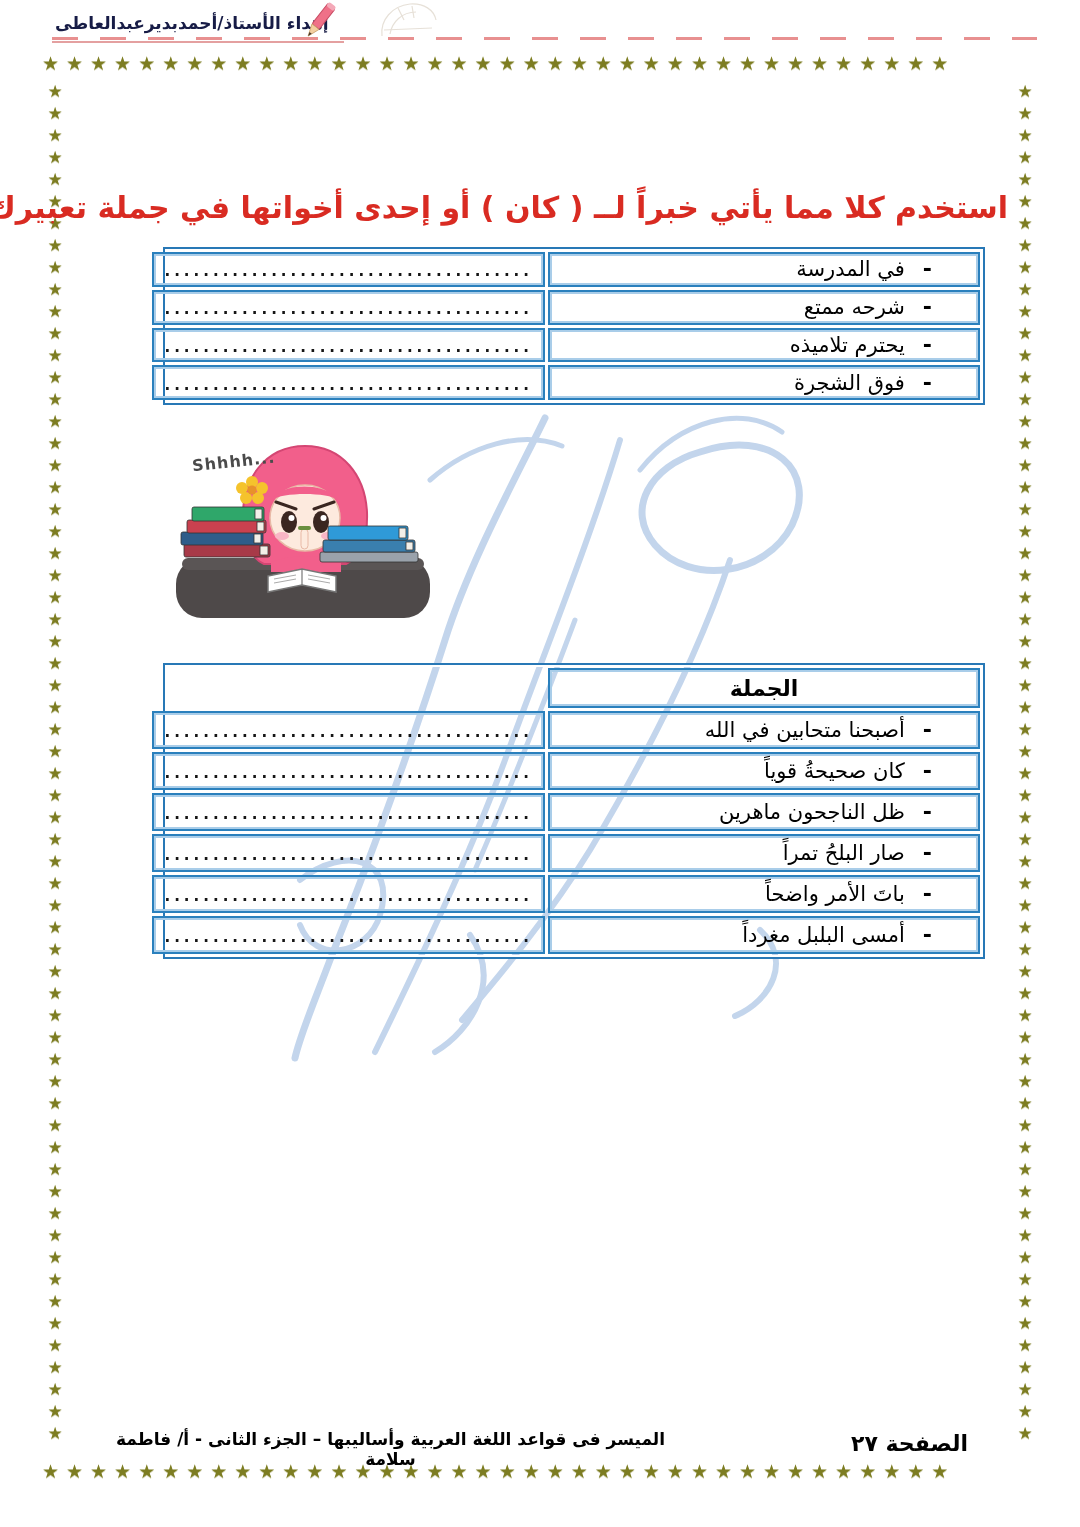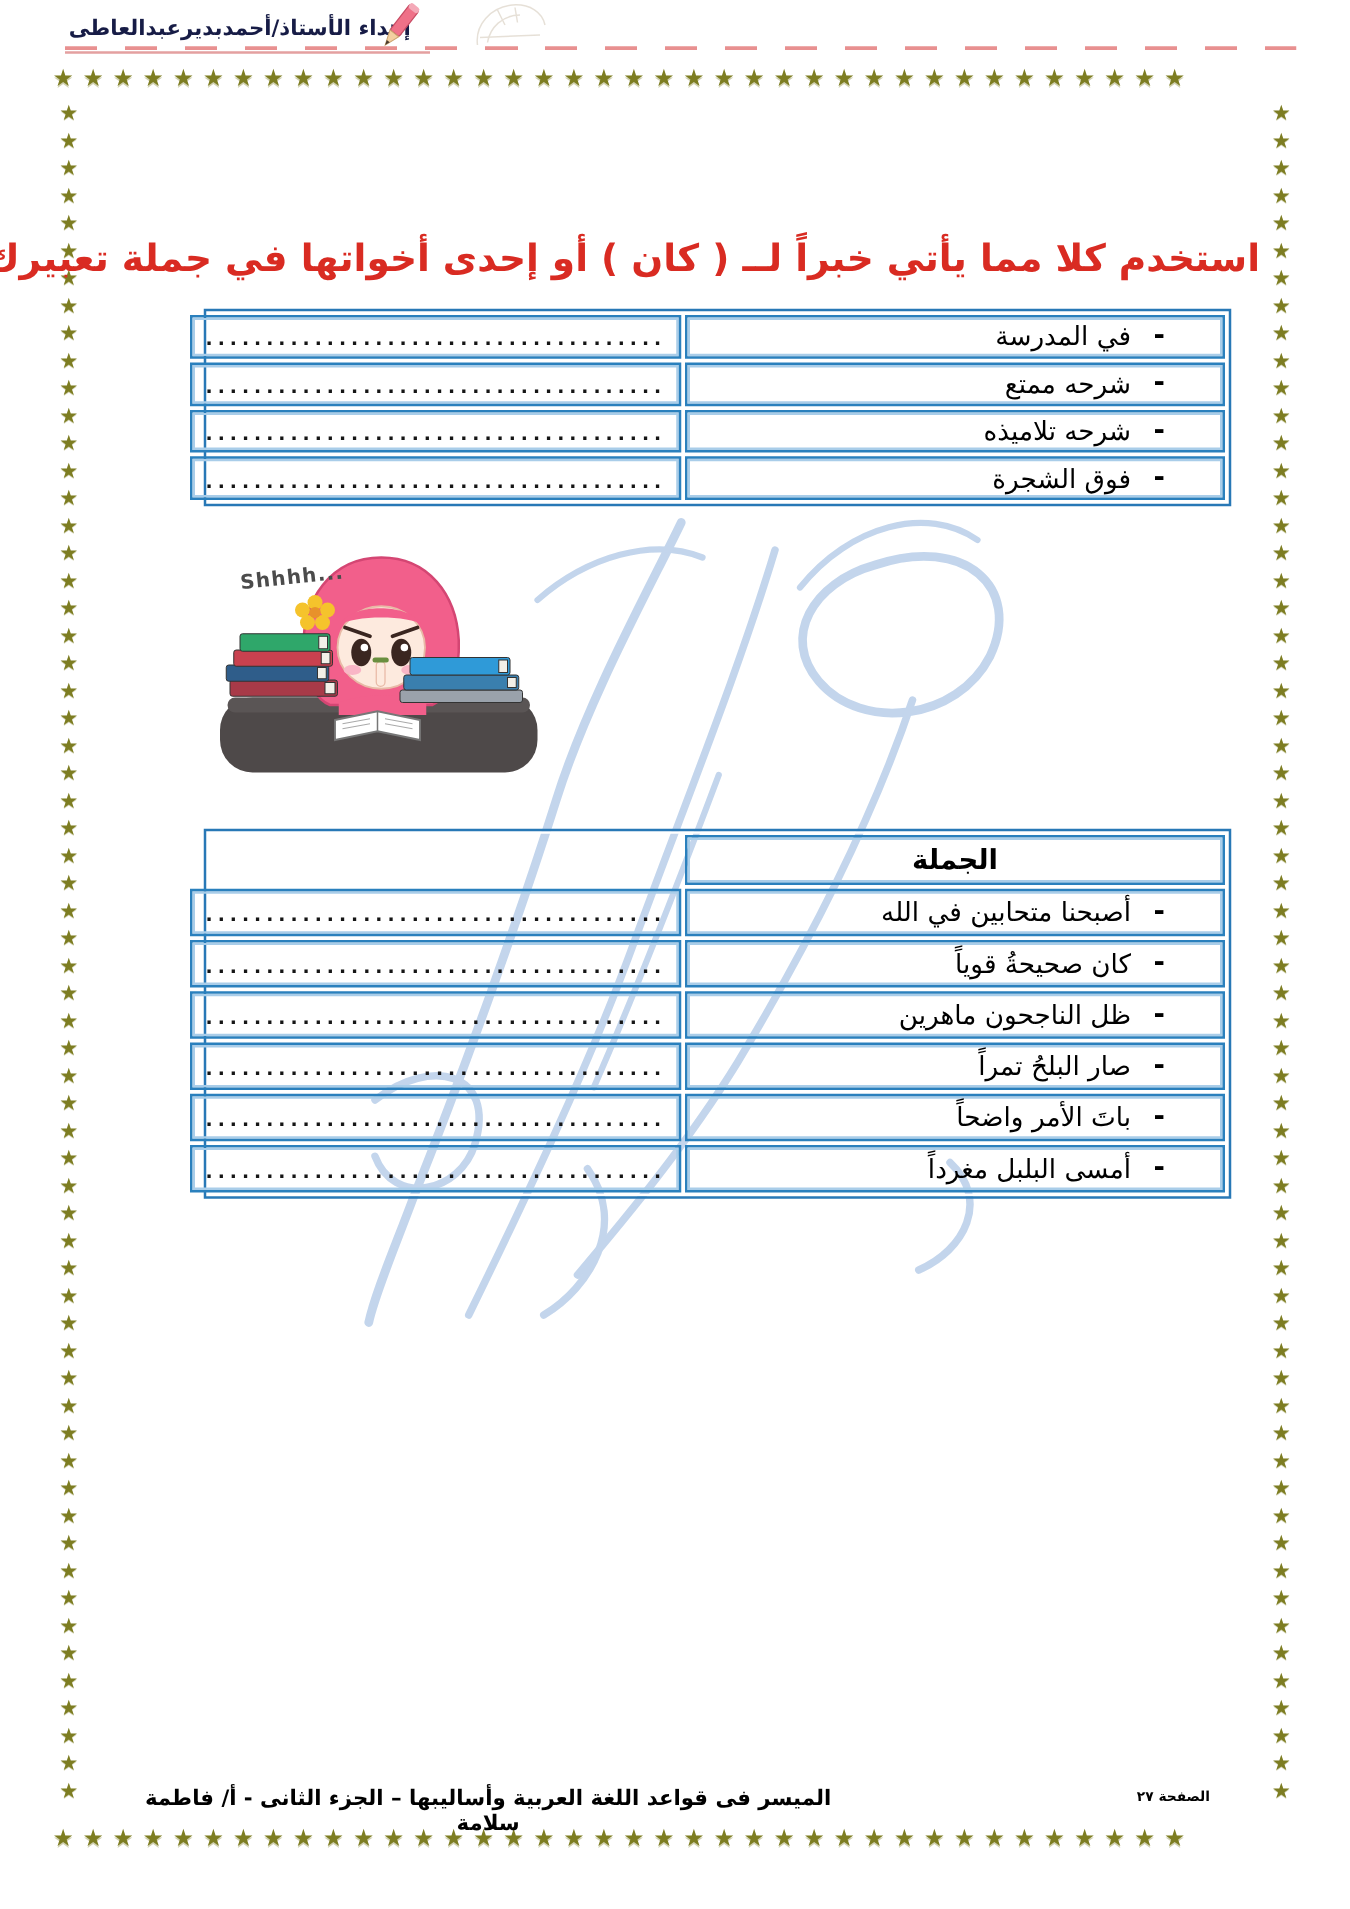--- a/index.html
+++ b/index.html
@@ -74,21 +74,21 @@
     position:absolute; left:24px; top:22px; color:#4b4b4b; font-size:16px;
     font-weight:bold; transform:rotate(-6deg); letter-spacing:1px;
   }
   
   .footer-book{
     position:absolute; top:1429px; left:108px; width:565px; text-align:center;
     direction:rtl; font-weight:bold; font-size:17px; color:#000;
   }
   .footer-page{
     position:absolute; top:1431px; left:848px; width:120px; direction:rtl;
-    font-weight:bold; font-size:11px; color:#000; text-align:right;
+    font-weight:bold; font-size:22px; color:#000; text-align:right;
   }
 </style>
 </head>
 <body>
 
 <div class="page">
 
   <svg class="watermark" width="1080" height="1527" viewBox="0 0 1080 1527">
     <g fill="none" stroke="#bdd1ea" stroke-linecap="round" opacity="0.9">
       <path d="M 545 418 C 520 470 470 560 445 640 C 415 735 370 860 330 960 C 315 1000 300 1035 295 1058" stroke-width="7"></path>
@@ -150,21 +150,21 @@
         <span class="dash-mark">-</span>
         <span class="sentence-text">شرحه ممتع</span>
       </div>
       <div class="tcell cell-answer">
         <span class="dots">......................................</span>
       </div>
     </div>
     <div class="trow">
       <div class="tcell cell-sentence">
         <span class="dash-mark">-</span>
-        <span class="sentence-text">شرحه تلاميذه</span>
+        <span class="sentence-text">يحترم تلاميذه</span>
       </div>
       <div class="tcell cell-answer">
         <span class="dots">......................................</span>
       </div>
     </div>
     <div class="trow">
       <div class="tcell cell-sentence">
         <span class="dash-mark">-</span>
         <span class="sentence-text">فوق الشجرة</span>
       </div>

